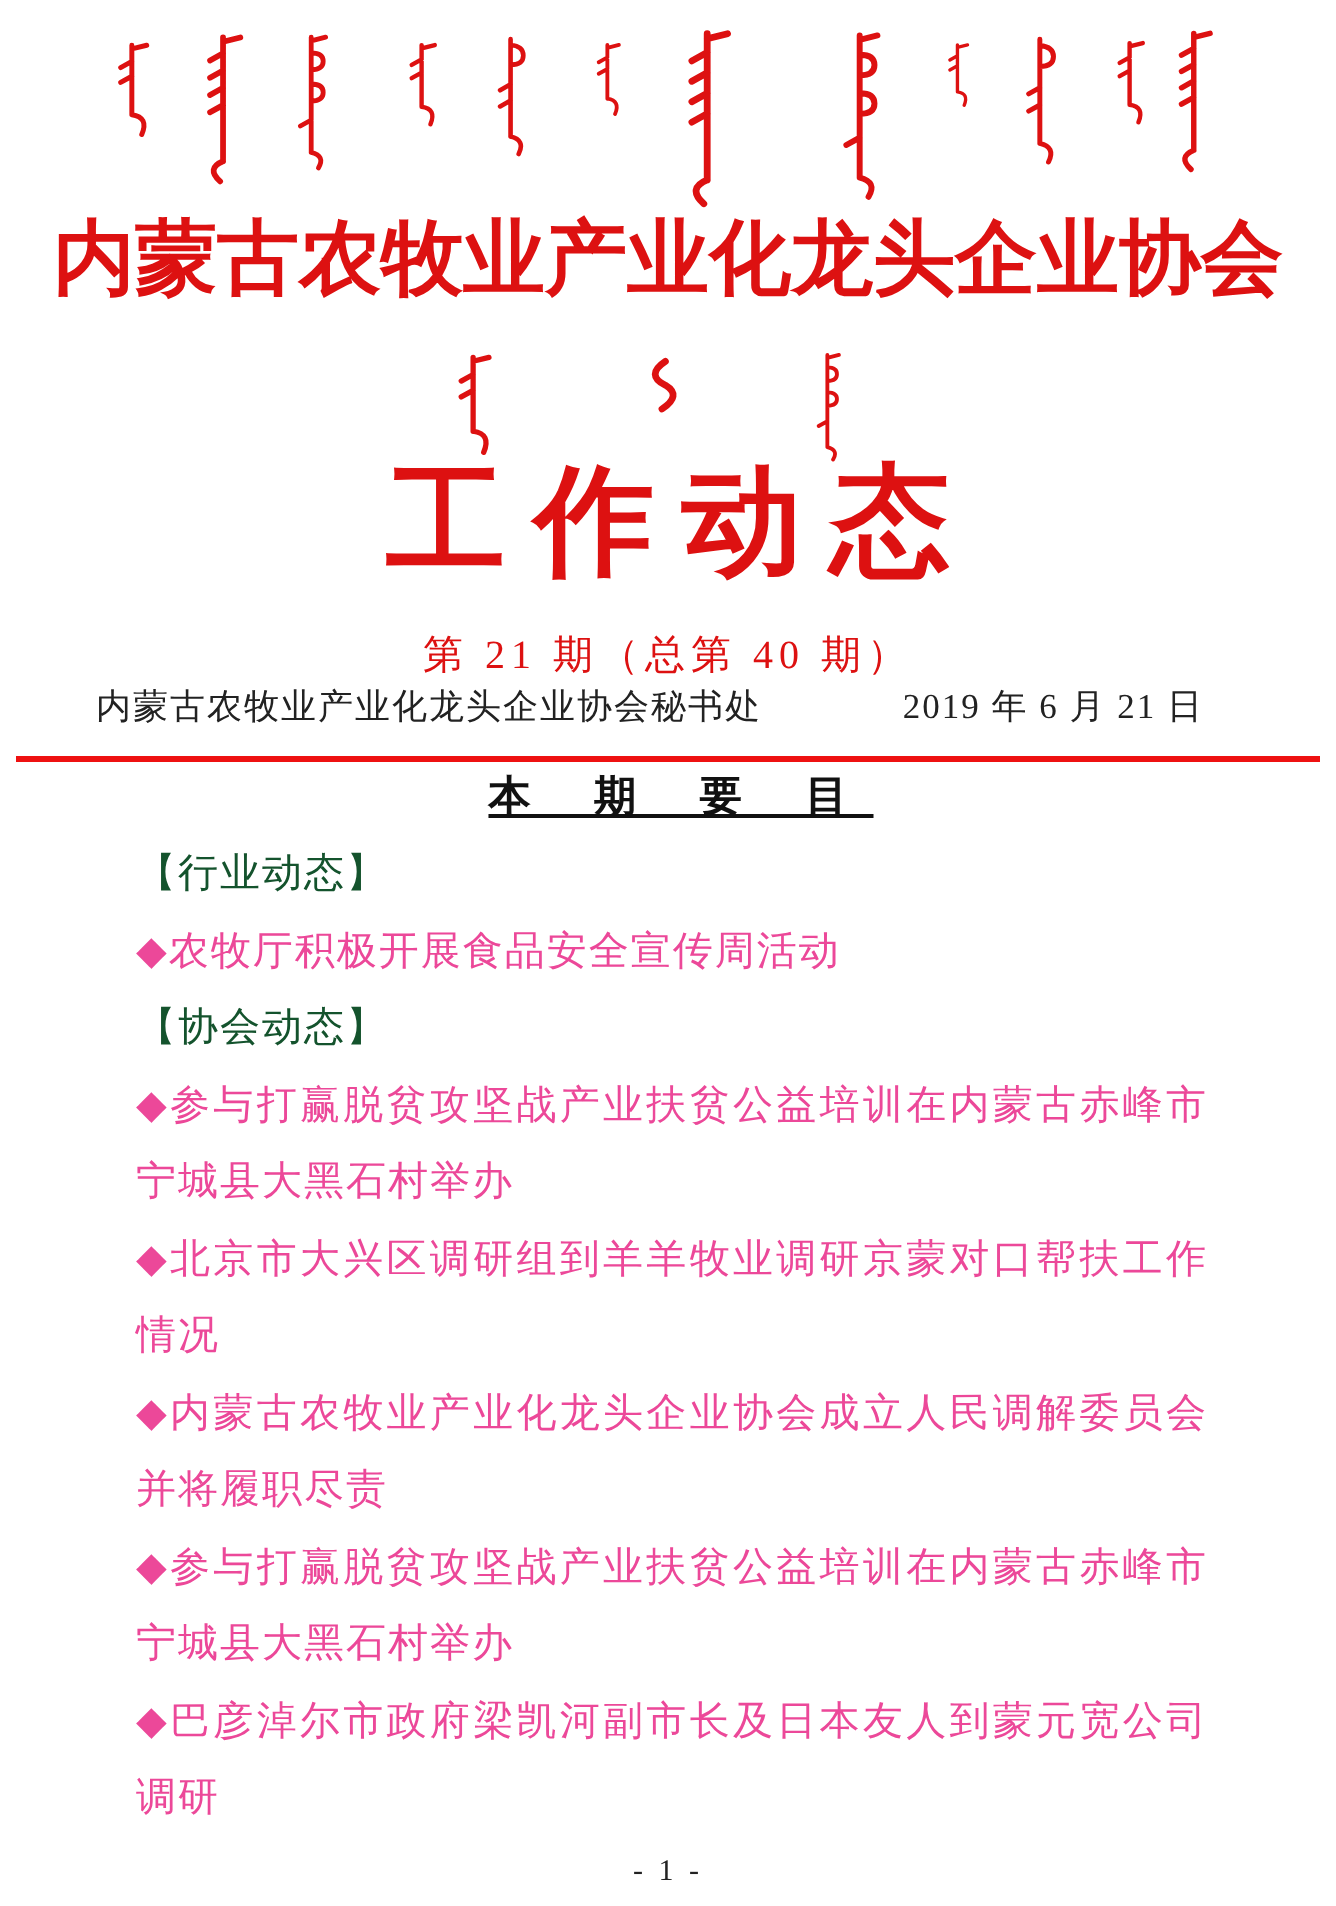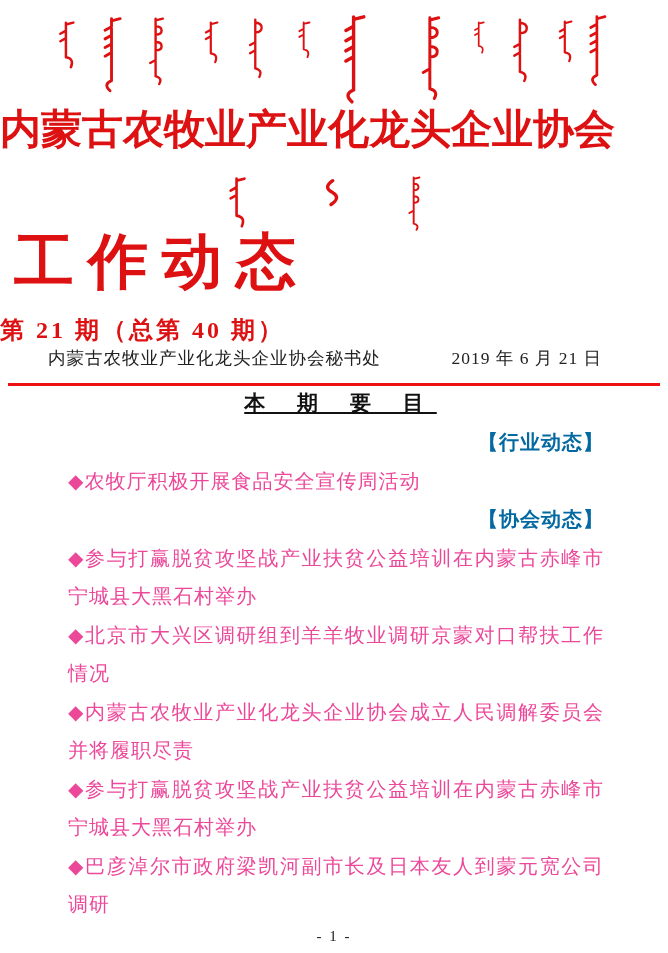--- a/index.html
+++ b/index.html
@@ -7,21 +7,21 @@
   body {
     width: 668px; height: 953px;
     font-family: "Liberation Serif", "DejaVu Serif", serif;
     color: #1c1c1c;
     overflow: hidden;
     position: relative;
   }
   .page { width: 668px; height: 953px; background: #ffffff; padding-top: 12px; }
 
   
-  .masthead { text-align: left; }
+  .masthead { text-align: center; }
   .mongolian-top { display: block; margin: 2px auto 0; }
   .mongolian-mid { display: block; margin: 22px auto 0; }
   svg .mong { stroke: #dd1111; stroke-width: 4; fill: none; stroke-linecap: round; stroke-linejoin: round; }
 
   .org-title {
     color: #dd1111;
     font-size: 41px;
     font-weight: bold;
     letter-spacing: 0px;
     line-height: 1.15;
@@ -34,22 +34,22 @@
     font-size: 60px;
     font-weight: bold;
     letter-spacing: 14px;
     line-height: 1.05;
     margin: 4px 0 0 14px; 
     font-family: Liberation Mono, monospace;
     white-space: nowrap;
   }
   .issue-line {
     color: #dd1111;
-    font-weight: bold;
-    font-size: 24px;
+    font-weight: normal;
+    font-size: 20px;
     letter-spacing: 3px;
     margin-top: 16px;
   }
   .pub-row {
     display: flex;
     justify-content: space-between;
     align-items: baseline;
     padding: 0 66px 0 48px;
     font-size: 17.5px;
     letter-spacing: 1px;
@@ -72,25 +72,24 @@
     color: #111;
     font-family: "Liberation Sans", "DejaVu Sans", sans-serif;
     text-decoration: underline;
   }
   .toc-body {
     padding: 6px 64px 0 68px;
     font-size: 20px;
     line-height: 38.5px;
   }
   .section-heading {
-    font-weight: bold;
-    color: #0369a1;
+    font-weight: normal;
+    color: #14532d;
     letter-spacing: 1px;
     font-family: "Liberation Sans", "DejaVu Sans", sans-serif;
-    text-align: right;
   }
   .toc-item {
     text-align: justify;
     letter-spacing: 1px;
     color: #ec4899;
   }
 
   
   .page-footer {
     position: absolute;

